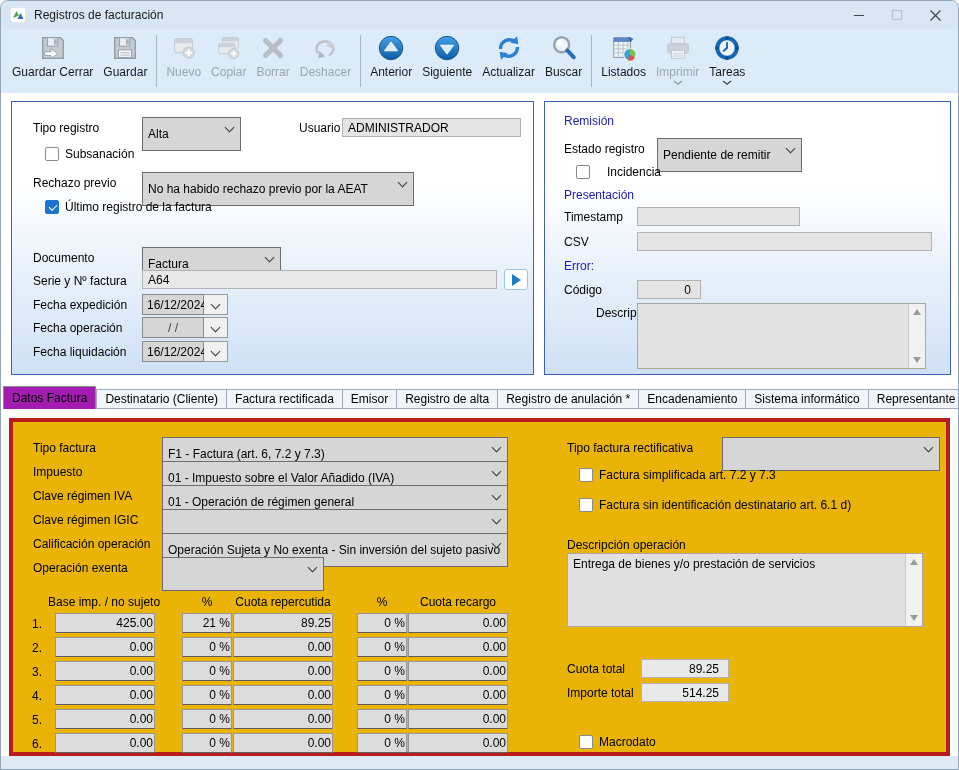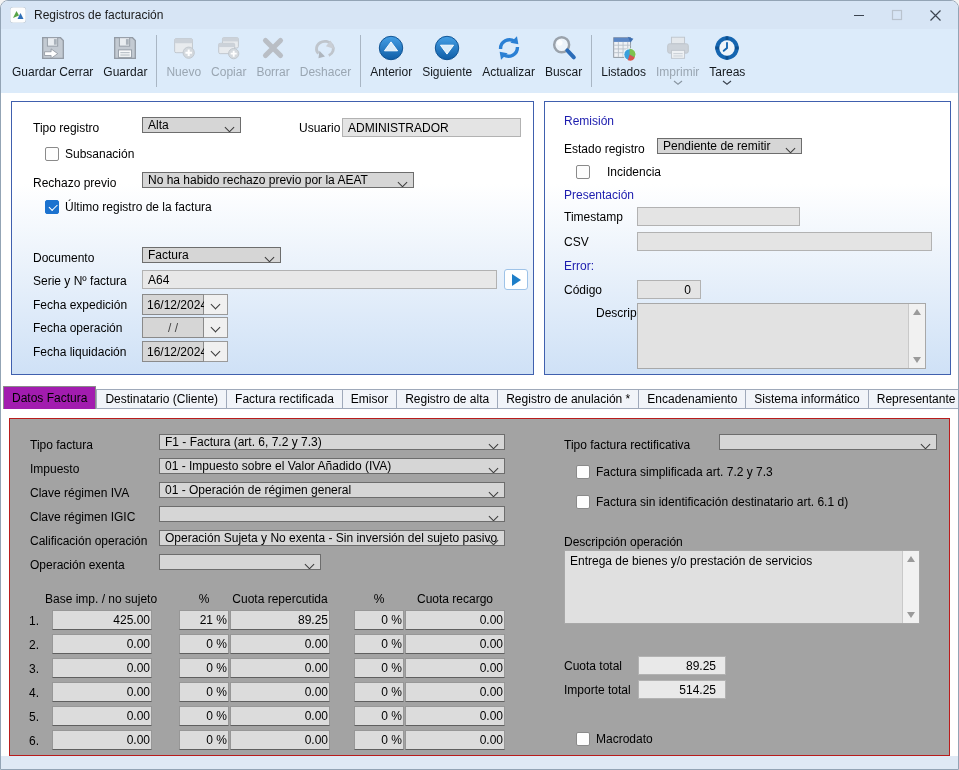--- a/index.html
+++ b/index.html
@@ -16,21 +16,21 @@
   .tbtn{display:flex;flex-direction:column;align-items:center;padding:1px 5px;}
   .ticon{width:32px;height:30px;display:flex;align-items:center;justify-content:center;}
   .tlabel{margin-top:2px;white-space:nowrap;color:#14191e;}
   .tbtn.disabled .tlabel{color:#9aa6b2;}
   .tchev{height:7px;display:flex;align-items:center;}
   .tsep{width:1px;background:#a9b6c4;height:52px;margin:3px 4px 0 4px;}
   
   .groupbox{position:absolute;border:1px solid #4060ae;background:linear-gradient(#ffffff 0%,#ffffff 30%,#cfe1f6 100%);}
   .lbl{position:absolute;white-space:nowrap;}
   .navy{color:#1c1cae;}
-  .combo{position:absolute;height:16px;background:#d6d6d6;border:1px solid #6d6d6d;box-sizing:border-box;display:flex;align-items:center;padding:0 34px 0 5px;white-space:nowrap;overflow:hidden;}
+  .combo{position:absolute;height:34px;background:#d6d6d6;border:1px solid #6d6d6d;box-sizing:border-box;display:flex;align-items:center;padding:0 34px 0 5px;white-space:nowrap;overflow:hidden;}
   .combo::after{content:"";position:absolute;right:7px;top:6px;width:6px;height:6px;border-right:1.4px solid #3a3a3a;border-bottom:1.4px solid #3a3a3a;transform:rotate(45deg);}
   .ro{position:absolute;height:19px;background:#e4e4e4;border:1px solid #b2b2b2;box-sizing:border-box;display:flex;align-items:center;padding:0 5px;white-space:nowrap;overflow:hidden;}
   .ro.num{justify-content:flex-end;padding-right:9px;}
   .datewrap{position:absolute;display:flex;height:21px;}
   .datefield{width:62px;background:#d6d6d6;border:1px solid #8a8a8a;box-sizing:border-box;display:flex;align-items:center;padding:0 4px;}
   .datebtn{width:24px;background:#f0f0f0;border:1px solid #9a9a9a;border-left:none;box-sizing:border-box;position:relative;}
   .datebtn::after{content:"";position:absolute;right:8px;top:6px;width:6px;height:6px;border-right:1.4px solid #3a3a3a;border-bottom:1.4px solid #3a3a3a;transform:rotate(45deg);}
   .cbrow{position:absolute;display:flex;align-items:center;gap:6px;white-space:nowrap;padding-left:12px;}
   .cb{width:14px;height:14px;border:1px solid #8a8a8a;border-radius:2px;background:#fdfdfd;box-sizing:border-box;position:relative;flex:0 0 auto;}
   .cb.checked{background:#1b72cf;border-color:#1b72cf;}
@@ -42,21 +42,21 @@
   .vscroll{position:absolute;right:0;top:0;bottom:0;width:16px;background:#f1f1f1;border-left:1px solid #c9c9c9;}
   .sarr{position:absolute;left:4px;width:0;height:0;border-left:4px solid transparent;border-right:4px solid transparent;}
   .sarr.up{top:5px;border-bottom:6px solid #9a9a9a;}
   .sarr.down{bottom:5px;border-top:6px solid #9a9a9a;}
   
   .tabs{position:absolute;left:2px;top:385px;height:23px;display:flex;align-items:flex-end;}
   .tab{height:20px;padding:0 8px;display:flex;align-items:center;background:#f1f4f9;border:1px solid #9fa9ba;border-left:none;box-sizing:border-box;white-space:nowrap;}
   .tab:nth-child(2){border-left:1px solid #9fa9ba;}
   .tab.active{height:23px;background:#a21caf;border:1px solid #8a8a8a;border-bottom:none;position:relative;z-index:2;margin-top:30px;}
   
-  .tabpanel{position:absolute;left:8px;top:417px;width:941px;height:338px;border:1px solid #b91c1c;background:#a3a3a3;box-sizing:border-box;}
+  .tabpanel{position:absolute;left:8px;top:417px;width:941px;height:338px;border:4px solid #b91c1c;background:#eab308;box-sizing:border-box;}
   .gfield{position:absolute;height:20px;background:#dcdcdc;border:1px solid #979797;border-bottom-color:#5f5f5f;box-sizing:border-box;display:flex;align-items:center;justify-content:flex-end;padding:0 1px;}
   .ghead{position:absolute;text-align:center;white-space:nowrap;}
   .gnum{position:absolute;}
   .bottomstrip{position:absolute;left:0;right:0;bottom:0;height:13px;background:#dfe9f5;}
 </style>
 </head>
 <body>
 
 <div class="window">
 

